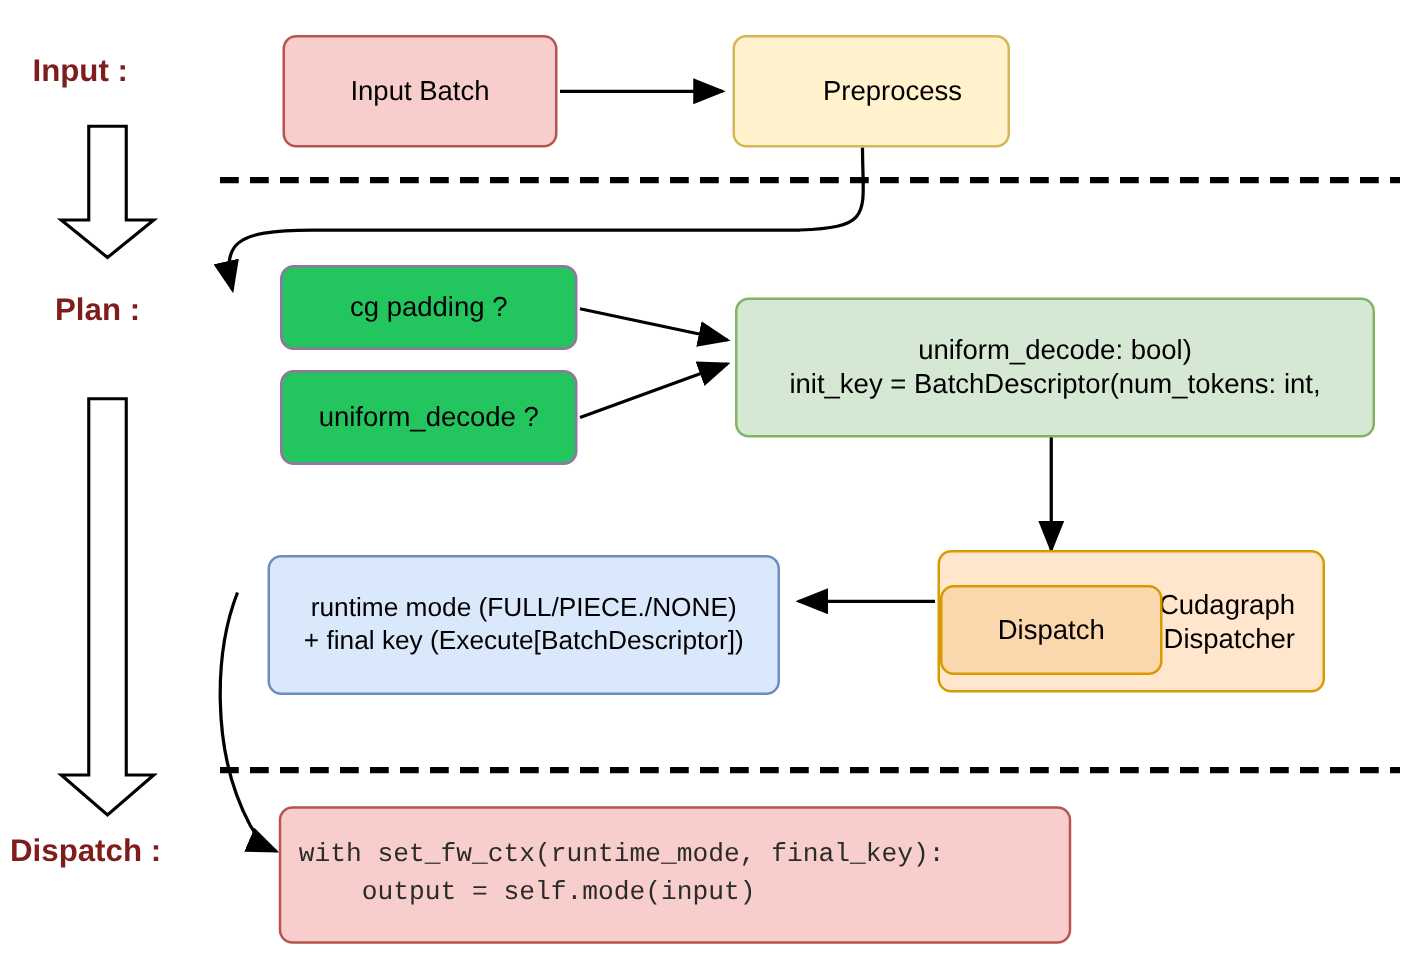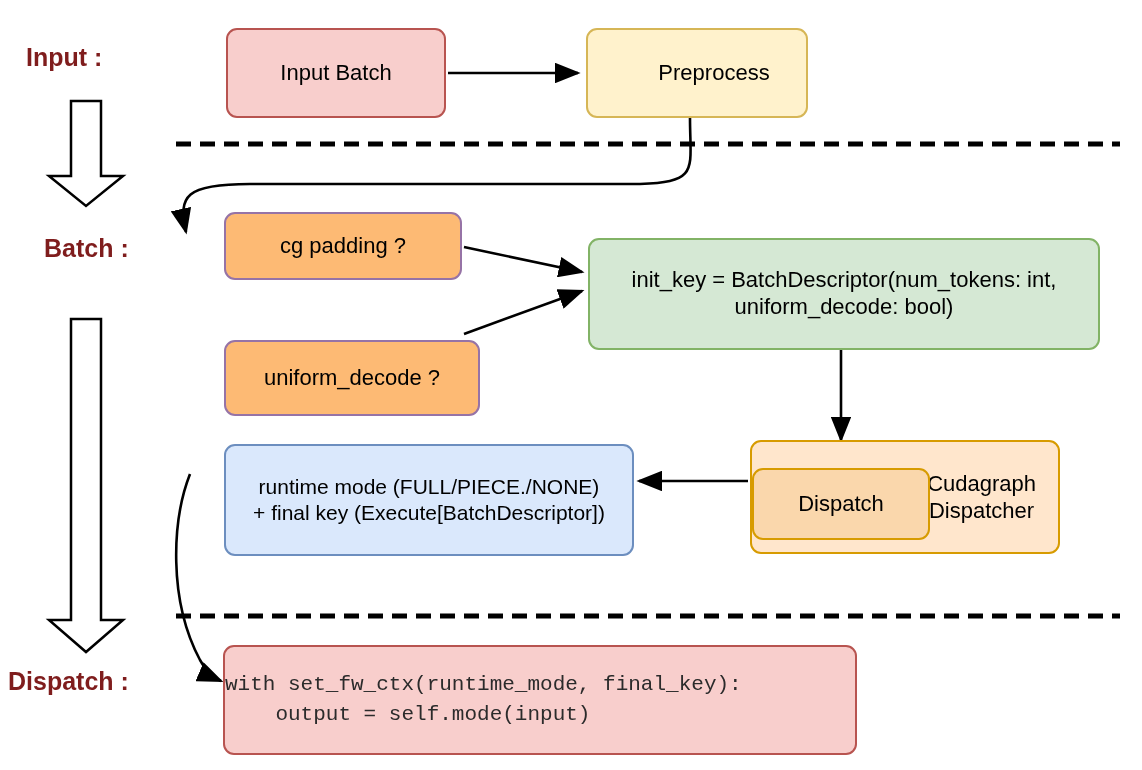--- a/index.html
+++ b/index.html
@@ -32,41 +32,41 @@
     color: #7f1d1d;
     white-space: nowrap;
     letter-spacing: 0px;
   }
   .node {
     position: absolute;
     box-sizing: border-box;
     display: flex;
     align-items: center;
     justify-content: center;
-    text-align: center;
+    text-align: right;
     border-radius: 11px;
     border-style: solid;
     border-width: 2px;
     font-family: "Liberation Sans", sans-serif;
     font-size: 22px;
     line-height: 1.22;
     color: #000000;
     padding: 2px 6px;
     white-space: pre-line;
   }
   .node-red {
     background: #f8cecc;
     border-color: #b85450;
   }
   .node-yellow {
     background: #fff2cc;
     border-color: #d6b656;
   }
   .node-purple {
-    background: #fdba74;
+    background: #22c55e;
     border-color: #9673a6;
   }
   .node-green {
     background: #d5e8d4;
     border-color: #82b366;
   }
   .node-blue {
     background: #dae8fc;
     border-color: #6c8ebf;
   }
@@ -77,21 +77,21 @@
   .node-orange-inner {
     background: #fad7ac;
     border-color: #d79b00;
   }
   .code-node {
     font-family: "Liberation Mono", monospace;
     font-size: 21px;
     line-height: 1.45;
     justify-content: flex-start;
     text-align: center;
-    padding-left: 0;
+    padding-left: 14px;
     color: #2b2b2b;
     white-space: pre;
   }
   .node-green span, .node-blue span { display: block; }
 </style>
 </head>
 <body>
 
 <div id="canvas">
 
@@ -120,43 +120,43 @@
 
     <line x1="841" y1="349" x2="841" y2="440" stroke="#000000" stroke-width="2.6" marker-end="url(#arrowhead)"></line>
 
     <line x1="748" y1="481" x2="639" y2="481" stroke="#000000" stroke-width="2.6" marker-end="url(#arrowhead)"></line>
 
     <path d="M 190,474 C 172,520 168,600 200,660 C 208,674 214,678 221,681" fill="none" stroke="#000000" stroke-width="2.6" marker-end="url(#arrowhead)"></path>
   </svg>
 
   <div class="stage-label" style="left:26px; top:43px;">Input :</div>
 
-  <div class="stage-label" style="left:44px; top:234px;">Batch :</div>
+  <div class="stage-label" style="left:44px; top:234px;">Plan :</div>
 
   <div class="stage-label" style="left:8px; top:667px;">Dispatch :</div>
 
   <div class="node node-red" style="left:226px; top:28px; width:220px; height:90px;">Input Batch</div>
 
   <div class="node node-yellow" style="left:586px; top:28px; width:222px; height:90px;padding-left:40px;">Preprocess</div>
 
   <div class="node node-purple" style="left:224px; top:212px; width:238px; height:68px;">cg padding ?</div>
 
-  <div class="node node-purple" style="left:224px; top:296px; width:256px; height:76px;margin-top:44px;">uniform_decode ?</div>
+  <div class="node node-purple" style="left:224px; top:296px; width:238px; height:76px;">uniform_decode ?</div>
 
   <div class="node node-green" style="left:588px; top:238px; width:512px; height:112px; flex-direction:column;">
+    <span>uniform_decode: bool)</span>
     <span>init_key = BatchDescriptor(num_tokens: int,</span>
-    <span>uniform_decode: bool)</span>
   </div>
 
   <div class="node node-orange-outer" style="left:750px; top:440px; width:310px; height:114px; justify-content:flex-end; padding-right:22px; line-height:1.24;">Cudagraph
 Dispatcher</div>
 
   <div class="node node-orange-inner" style="left:752px; top:468px; width:178px; height:72px;">Dispatch</div>
 
-  <div class="node node-blue" style="left:224px; top:444px; width:410px; height:112px; flex-direction:column; font-size:21px;">
+  <div class="node node-blue" style="left:214px; top:444px; width:410px; height:112px; flex-direction:column; font-size:21px;">
     <span>runtime mode (FULL/PIECE./NONE)</span>
     <span>+ final key (Execute[BatchDescriptor])</span>
   </div>
 
   <div class="node node-red code-node" style="left:223px; top:645px; width:634px; height:110px; flex-direction:column; align-items:flex-start; justify-content:center;">
     <span>with set_fw_ctx(runtime_mode, final_key):</span>
     <span>    output = self.mode(input)</span>
   </div>
 
 </div>

